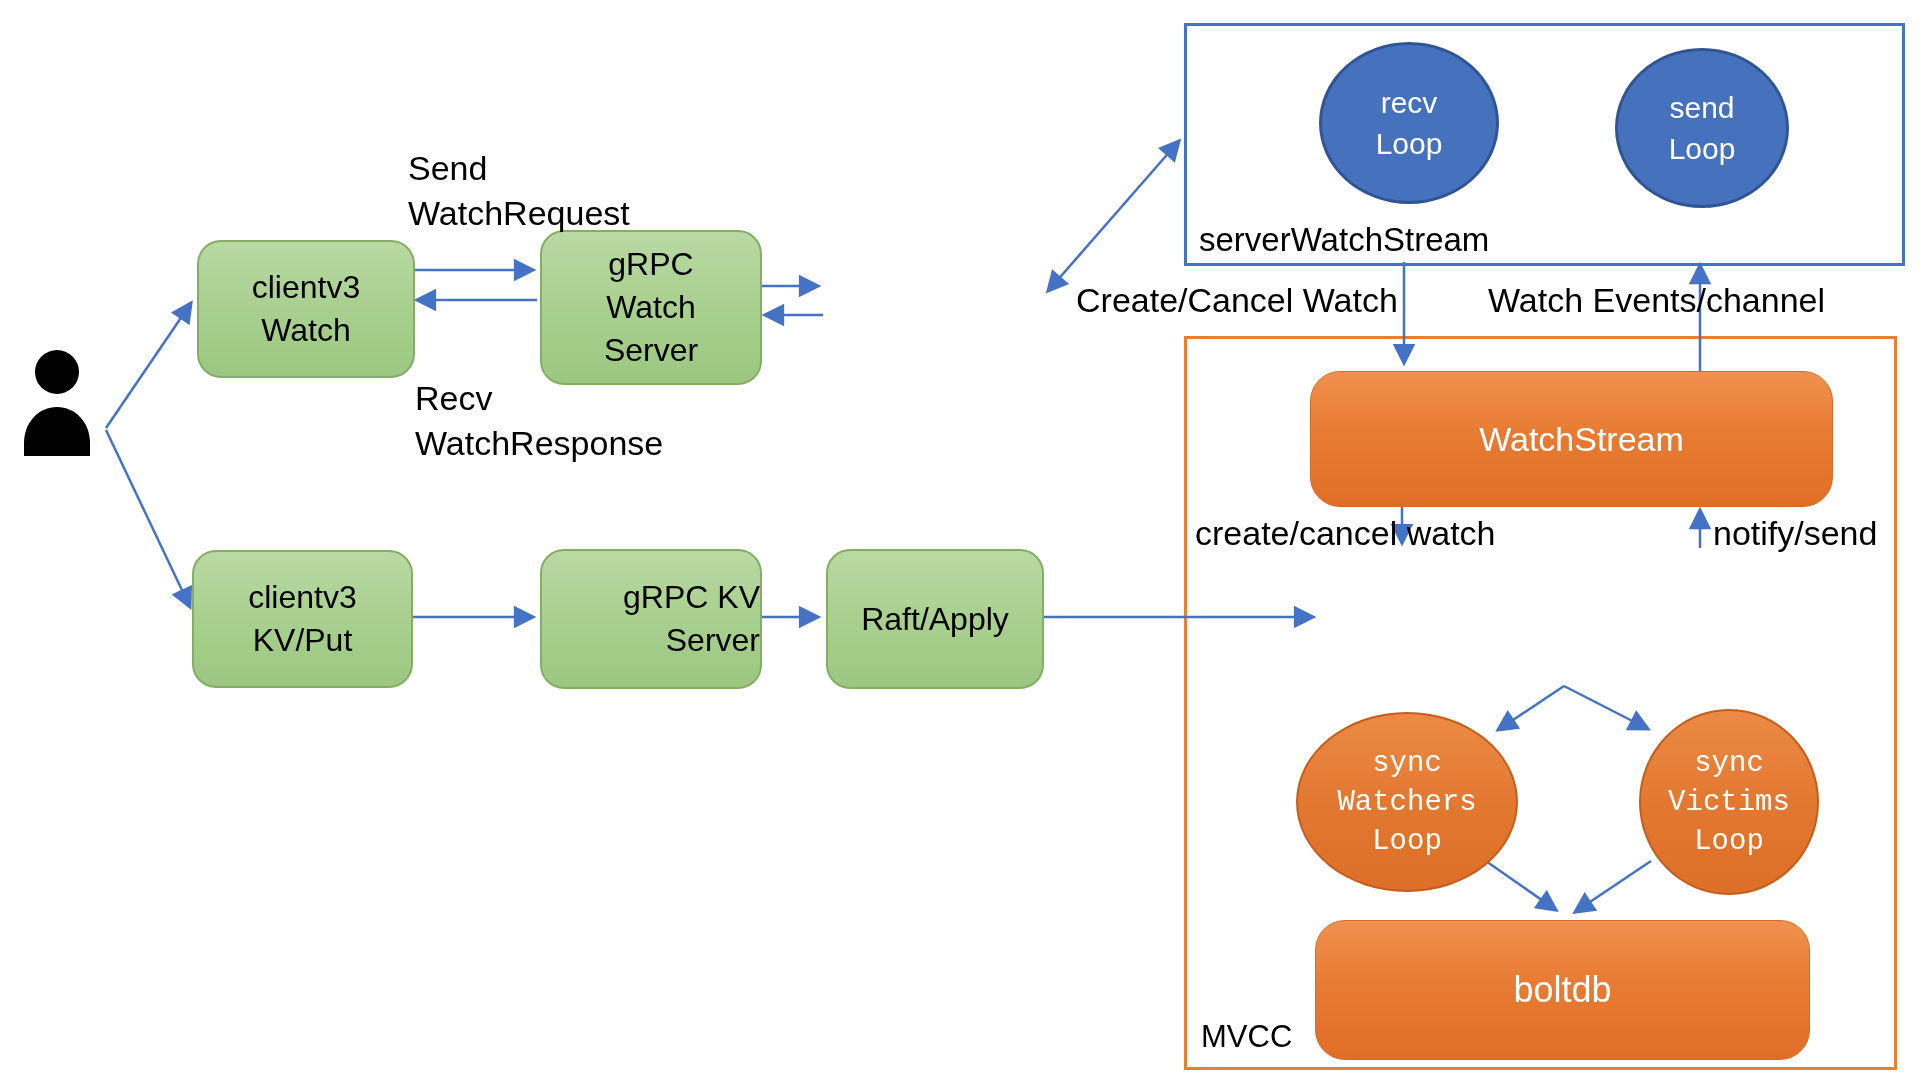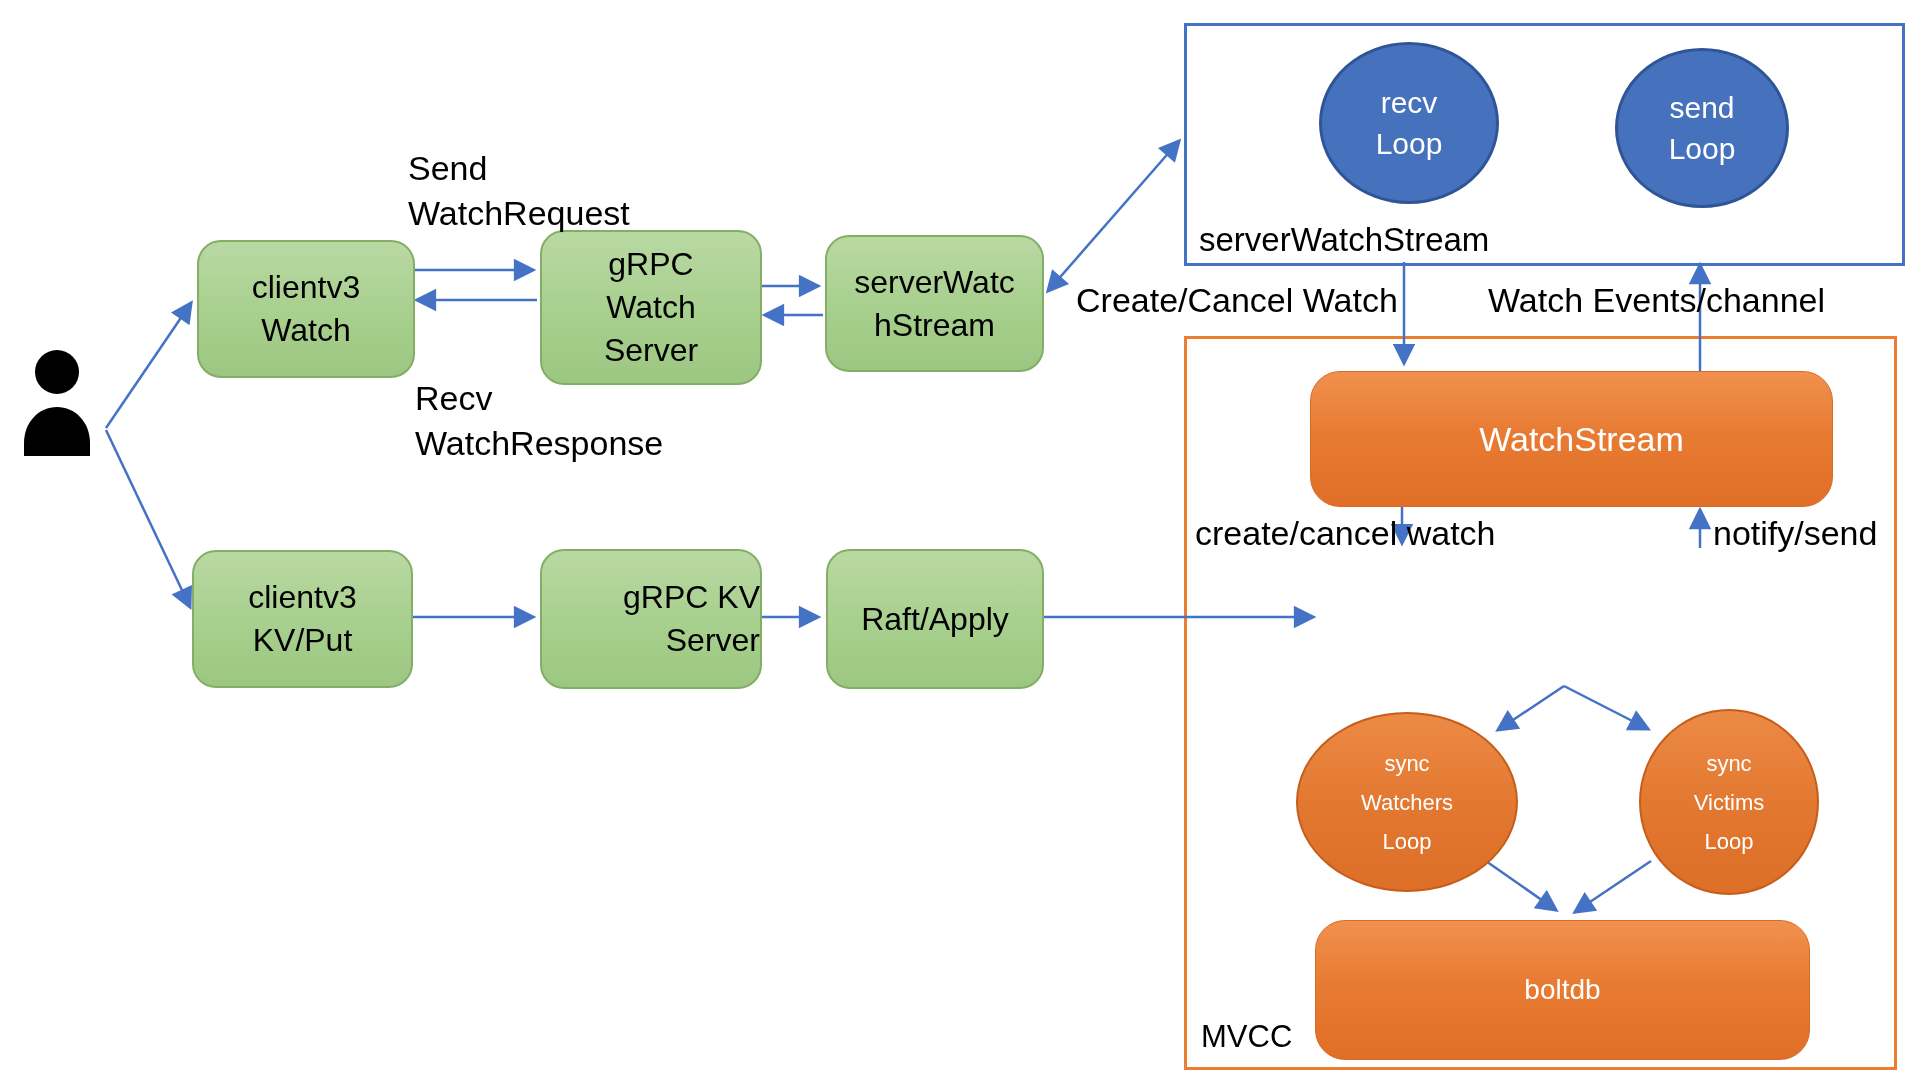--- a/index.html
+++ b/index.html
@@ -27,21 +27,21 @@
   
   .orect{background:linear-gradient(180deg,#f0914e 0%,#e87b33 45%,#e06e26 100%);
          border:1px solid #d96b28;border-radius:30px;
          color:#fff;font-size:34px;}
 
   
   .ellipse{border-radius:50%;}
   .bluellipse{background:#4672bd;border:3px solid #2f5597;color:#fff;
               font-size:30px;line-height:41px;}
   .orellipse{background:linear-gradient(180deg,#ec8a45 0%,#e2772f 55%,#dd6f28 100%);
-             border:2px solid #c55e1b;color:#fff;font-size:22px;line-height:39px;}
+             border:2px solid #c55e1b;color:#fff;font-size:29px;line-height:39px;font-family:Liberation Mono, monospace;}
 
   .freelabel{font-size:34px;line-height:45px;color:#000;}
   .lab-big{font-size:31px;}
 </style>
 </head>
 <body>
 
 <div class="canvas">
 
   <div class="container blue" style="left:1184px;top:23px;width:715px;height:237px;">
@@ -88,24 +88,20 @@
     <span>clientv3</span>
     <span>Watch</span>
   </div>
 
   <div class="node green" style="left:540px;top:230px;width:218px;height:151px;">
     <span>gRPC</span>
     <span>Watch</span>
     <span>Server</span>
   </div>
 
-  <div class="node green" style="left:825px;top:235px;width:215px;height:133px;">
-    <span>serverWatc</span>
-    <span>hStream</span>
-  </div>
 
   <div class="node green" style="left:192px;top:550px;width:217px;height:134px;">
     <span>clientv3</span>
     <span>KV/Put</span>
   </div>
 
   <div class="node green" style="left:540px;top:549px;width:218px;height:136px;align-items:flex-end;">
     <span>gRPC KV</span>
     <span>Server</span>
   </div>
@@ -122,21 +118,21 @@
   <div class="node ellipse bluellipse" style="left:1615px;top:48px;width:168px;height:154px;">
     <span>send</span>
     <span>Loop</span>
   </div>
 
   <div class="node orect" style="left:1310px;top:371px;width:501px;height:134px;padding-left:20px;">
     <span>WatchStream</span>
   </div>
 
 
-  <div class="node orect" style="left:1315px;top:920px;width:493px;height:138px;font-size:28px;">
+  <div class="node orect" style="left:1315px;top:920px;width:493px;height:138px;font-size:36px;">
     <span>boltdb</span>
   </div>
 
   <div class="node ellipse orellipse" style="left:1296px;top:712px;width:218px;height:176px;">
     <span>sync</span>
     <span>Watchers</span>
     <span>Loop</span>
   </div>
 
   <div class="node ellipse orellipse" style="left:1639px;top:709px;width:176px;height:182px;">

